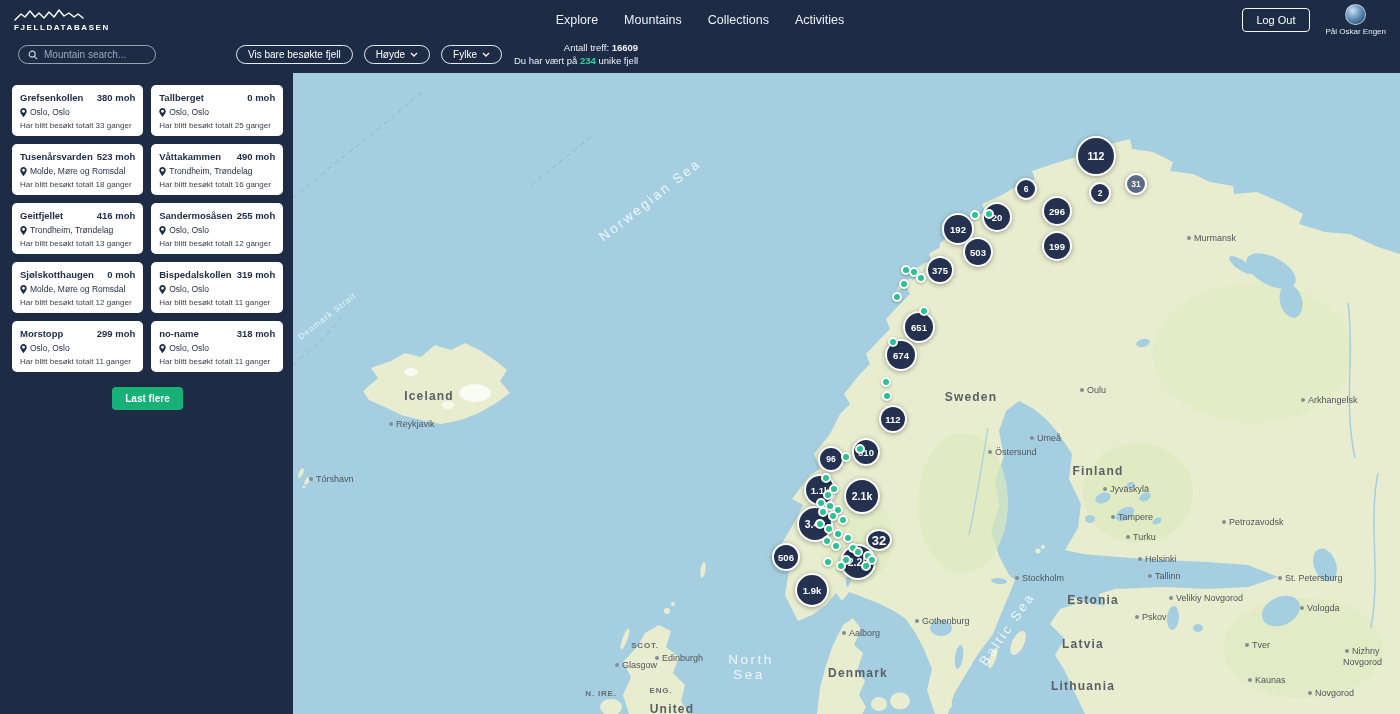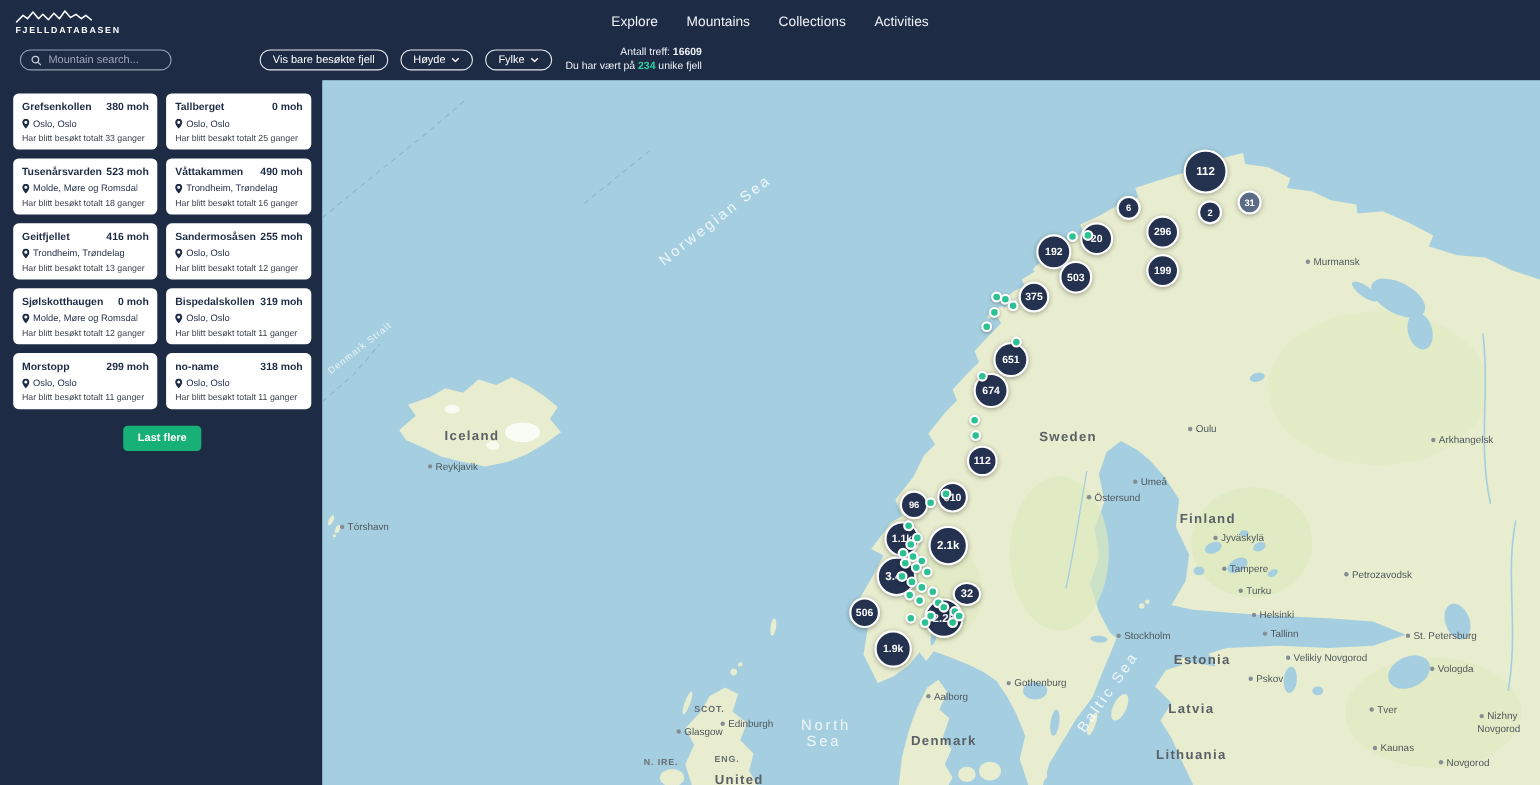--- a/index.html
+++ b/index.html
@@ -81,20 +81,27 @@
         <path d="M1,12 L7,6 L11,9 L16,3 L21,9 L25,5 L30,10 L35,4 L40,9 L45,2 L50,8 L55,5 L60,9 L64,6 L69,10" stroke="#fff" stroke-width="1.4" stroke-linecap="round" stroke-linejoin="round"></path>
       </svg>
       <span class="brand-name">FJELLDATABASEN</span>
     </div>
     <nav id="main-nav">
       <span class="navitem">Explore</span>
       <span class="navitem">Mountains</span>
       <span class="navitem">Collections</span>
       <span class="navitem">Activities</span>
     </nav>
+    <div class="topbar-right">
+      <button class="logout-btn">Log Out</button>
+      <div class="userbox">
+        <div class="avatar"></div>
+        <span class="username">Pål Oskar Engen</span>
+      </div>
+    </div>
   </header>
 
   <div id="filterbar">
     <div class="searchbox">
       <svg width="10" height="10" viewBox="0 0 12 12">
         <circle cx="5" cy="5" r="3.6" stroke="#c6cdd9" stroke-width="1.4" fill="none"></circle>
         <path d="M8 8l3 3" stroke="#c6cdd9" stroke-width="1.4"></path>
       </svg>
       <input placeholder="Mountain search..." style="">
     </div>
@@ -491,21 +498,21 @@
           <div class="cluster" style="left: 749px; top: 158px; height: 30px; width: 30px; font-size: 9.5px;">199</div>
           <div class="cluster" style="left: 633px; top: 183px; height: 28px; width: 28px; font-size: 9.5px;">375</div>
           <div class="cluster" style="left: 610px; top: 238px; height: 32px; width: 32px; font-size: 9.5px;">651</div>
           <div class="cluster" style="left: 592px; top: 266px; height: 32px; width: 32px; font-size: 9.5px;">674</div>
           <div class="cluster" style="left: 586px; top: 332px; height: 28px; width: 28px; font-size: 9.5px;">112</div>
           <div class="cluster" style="left: 559px; top: 365px; height: 28px; width: 28px; font-size: 9.5px;">310</div>
           <div class="cluster" style="left: 525px; top: 373px; height: 26px; width: 26px; font-size: 8.5px;">96</div>
           <div class="cluster" style="left: 511px; top: 401px; height: 32px; width: 32px; font-size: 9.5px;">1.1k</div>
           <div class="cluster" style="left: 551px; top: 405px; height: 36px; width: 36px; font-size: 10.5px;">2.1k</div>
           <div class="cluster" style="left: 504px; top: 433px; height: 36px; width: 36px; font-size: 10.5px;">3.4k</div>
-          <div class="cluster" style="left: 573px; top: 456px; height: 22px; width: 26px; font-size: 10px;">32</div>
+          <div class="cluster" style="left: 573px; top: 456px; height: 22px; width: 26px; font-size: 13px;">32</div>
           <div class="cluster" style="left: 479px; top: 470px; height: 28px; width: 28px; font-size: 9.5px;">506</div>
           <div class="cluster" style="left: 547px; top: 471px; height: 36px; width: 36px; font-size: 10.5px;">2.2k</div>
           <div class="cluster" style="left: 502px; top: 500px; height: 34px; width: 34px; font-size: 9.5px;">1.9k</div>
           <div class="mtn-dot" style="left: 677px; top: 137px;"></div>
           <div class="mtn-dot" style="left: 691px; top: 136px;"></div>
           <div class="mtn-dot" style="left: 608px; top: 192px;"></div>
           <div class="mtn-dot" style="left: 616px; top: 194px;"></div>
           <div class="mtn-dot" style="left: 623px; top: 200px;"></div>
           <div class="mtn-dot" style="left: 606px; top: 206px;"></div>
           <div class="mtn-dot" style="left: 599px; top: 219px;"></div>

